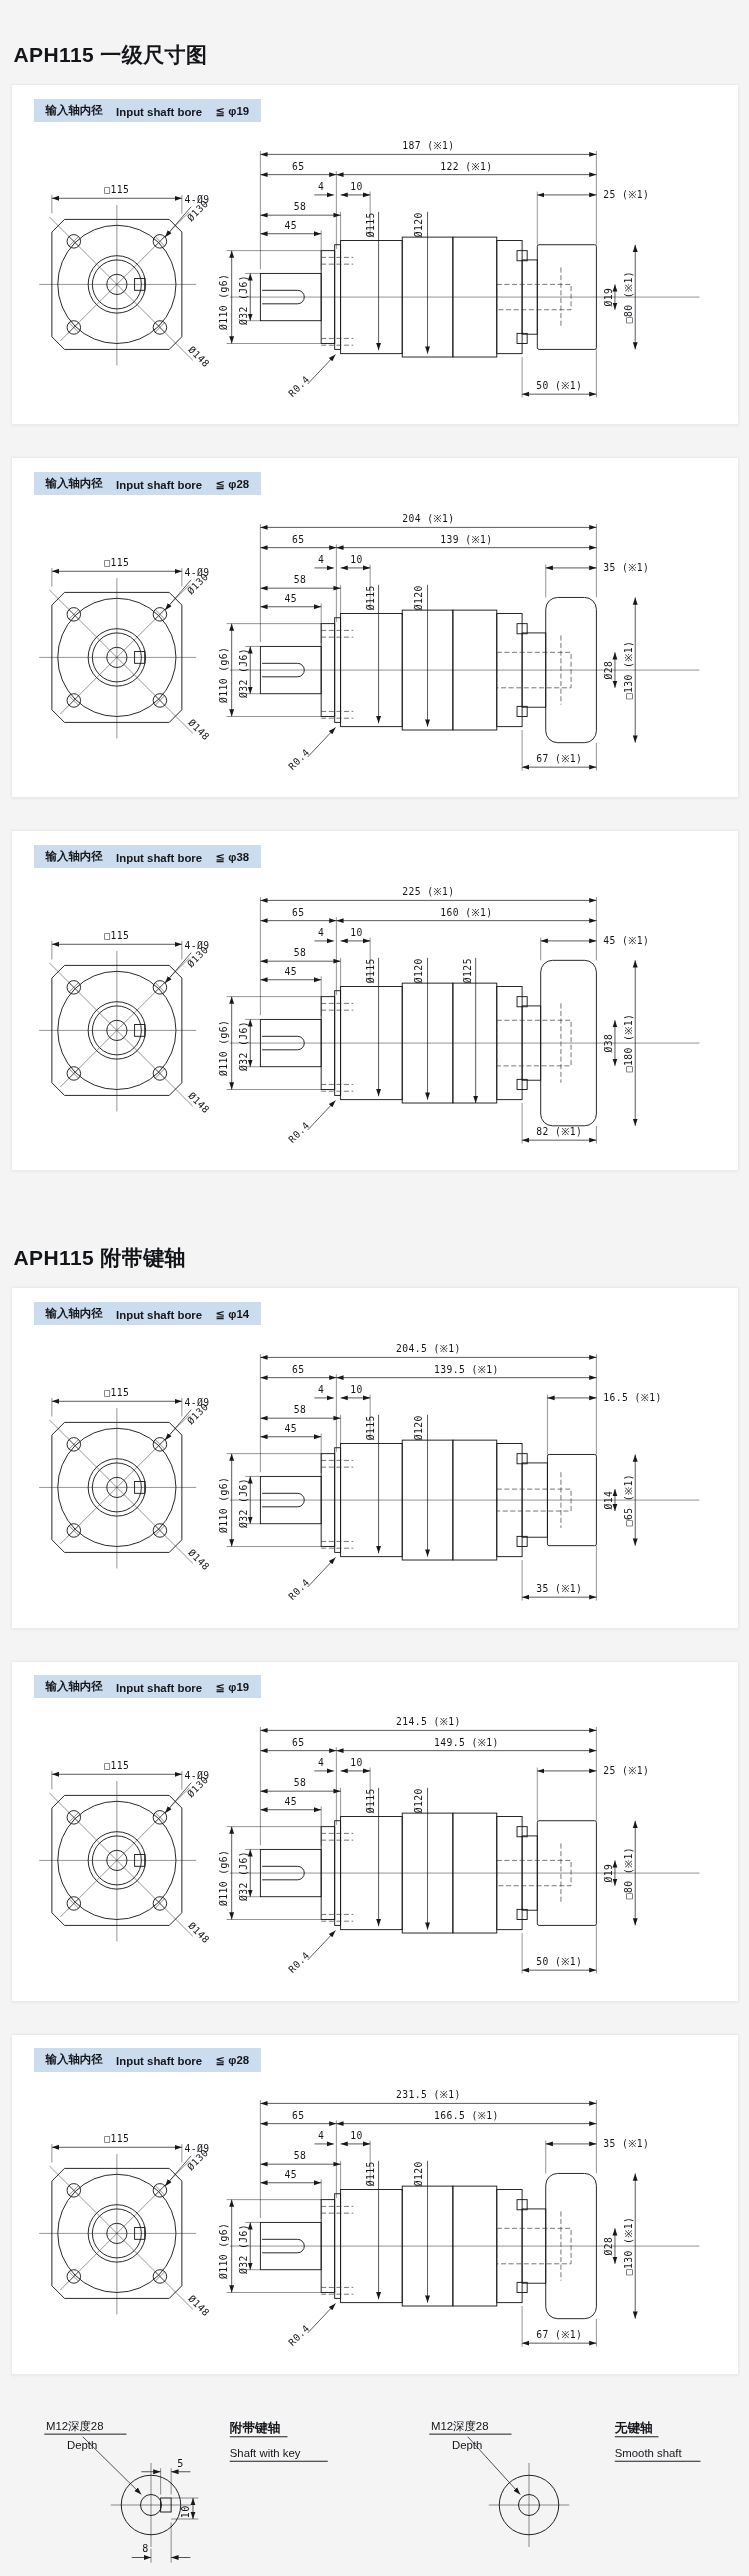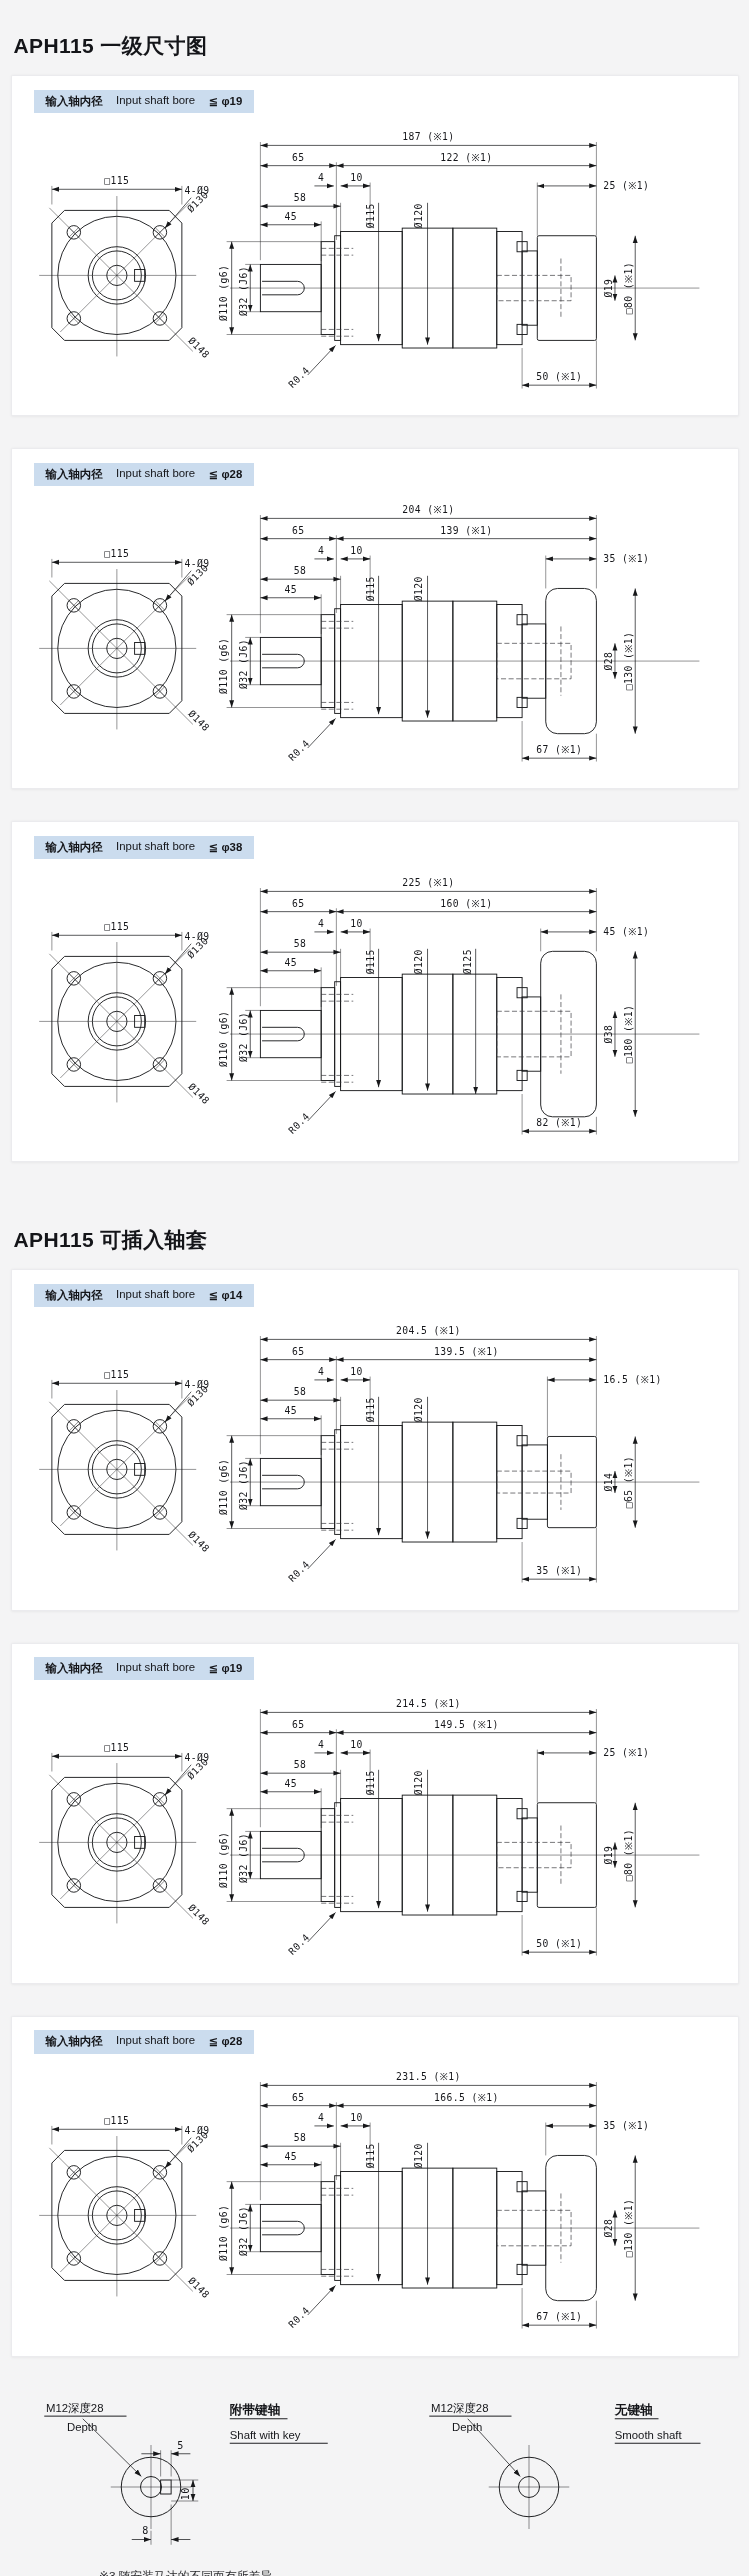--- a/index.html
+++ b/index.html
@@ -1,21 +1,21 @@
 <!DOCTYPE html>
 <html style="font-size:13.5px"><head>
 <meta charset="utf-8">
 <style>
   html,body{margin:0;padding:0}
   body{width:750px;background:#f4f4f5;font-family:"Liberation Sans","DejaVu Sans",sans-serif;color:#17181a}
-  h1.sec{font-size:21px;font-weight:bold;color:#141519;margin:0 0 15px 13.5px;padding-top:32px;letter-spacing:0.4px}
+  h1.sec{font-size:21px;font-weight:bold;color:#141519;margin:0 0 15px 13.5px;padding-top:41px;letter-spacing:0.4px}
   .panel{background:#fff;border:0.8px solid #ebebee;border-radius:1.7px;box-shadow:0 0.8px 2.5px rgba(0,0,0,.05);margin:0 11px 32px;padding:13.5px 11.8px 3.4px}
-  .bar{display:inline-flex;gap:13.5px;align-items:flex-start;background:#cbdcee;color:#15161a;font-size:11.4px;padding:4.2px 11.8px;margin-left:10px}
+  .bar{display:inline-flex;gap:13.5px;align-items:flex-end;background:#cbdcee;color:#15161a;font-size:11.4px;padding:4.2px 11.8px;margin-left:10px}
   .bar .cn{font-weight:bold}
-  .bar .en{font-weight:400}
+  .bar .en{font-weight:700}
   .bar .lim{font-weight:700}
   svg.draw{display:block;width:100%;height:auto;margin-top:1.7px}
   .kw{margin:13.5px 11px 0}
   .kw svg{display:block;width:100%;height:auto}
   .notes{margin:5px 0 35px 99px;font-size:11.8px;color:#2a2b2e;line-height:1.95}
   
   .o{fill:none;stroke:#17181a;stroke-width:1.1}
   .cl{fill:none;stroke:#17181a;stroke-width:.55}
   .tk{stroke:#17181a;stroke-width:.6}
   .e{stroke:#17181a;stroke-width:.55;fill:none}
@@ -374,21 +374,21 @@
       <text class="t m" transform="rotate(-90 720 205)" x="720" y="205">□180 (※1)</text>
       <line class="d" x1="590" y1="320" x2="678" y2="320"></line>
       <text class="t m" x="634" y="314">82 (※1)</text>
       <line class="a" x1="336" y1="308" x2="369" y2="273"></line>
       <text class="t" transform="rotate(-45 318 324)" x="318" y="324">R0.4</text>
     </g>
   </svg>
 </section>
 </div>
 
-  <h1 class="sec">APH115 可插入轴套</h1>
+  <h1 class="sec">APH115 附带键轴</h1>
   <div id="sec2">
 <section class="panel">
   <div class="bar">
     <span class="cn">输入轴内径</span>
     <span class="en">Input shaft bore</span>
     <span class="lim">≦ φ14</span>
   </div>
   <svg class="draw" viewBox="0 0 832 352">
     <g>
       <line class="cl" x1="110" y1="96" x2="110" y2="286"></line>

